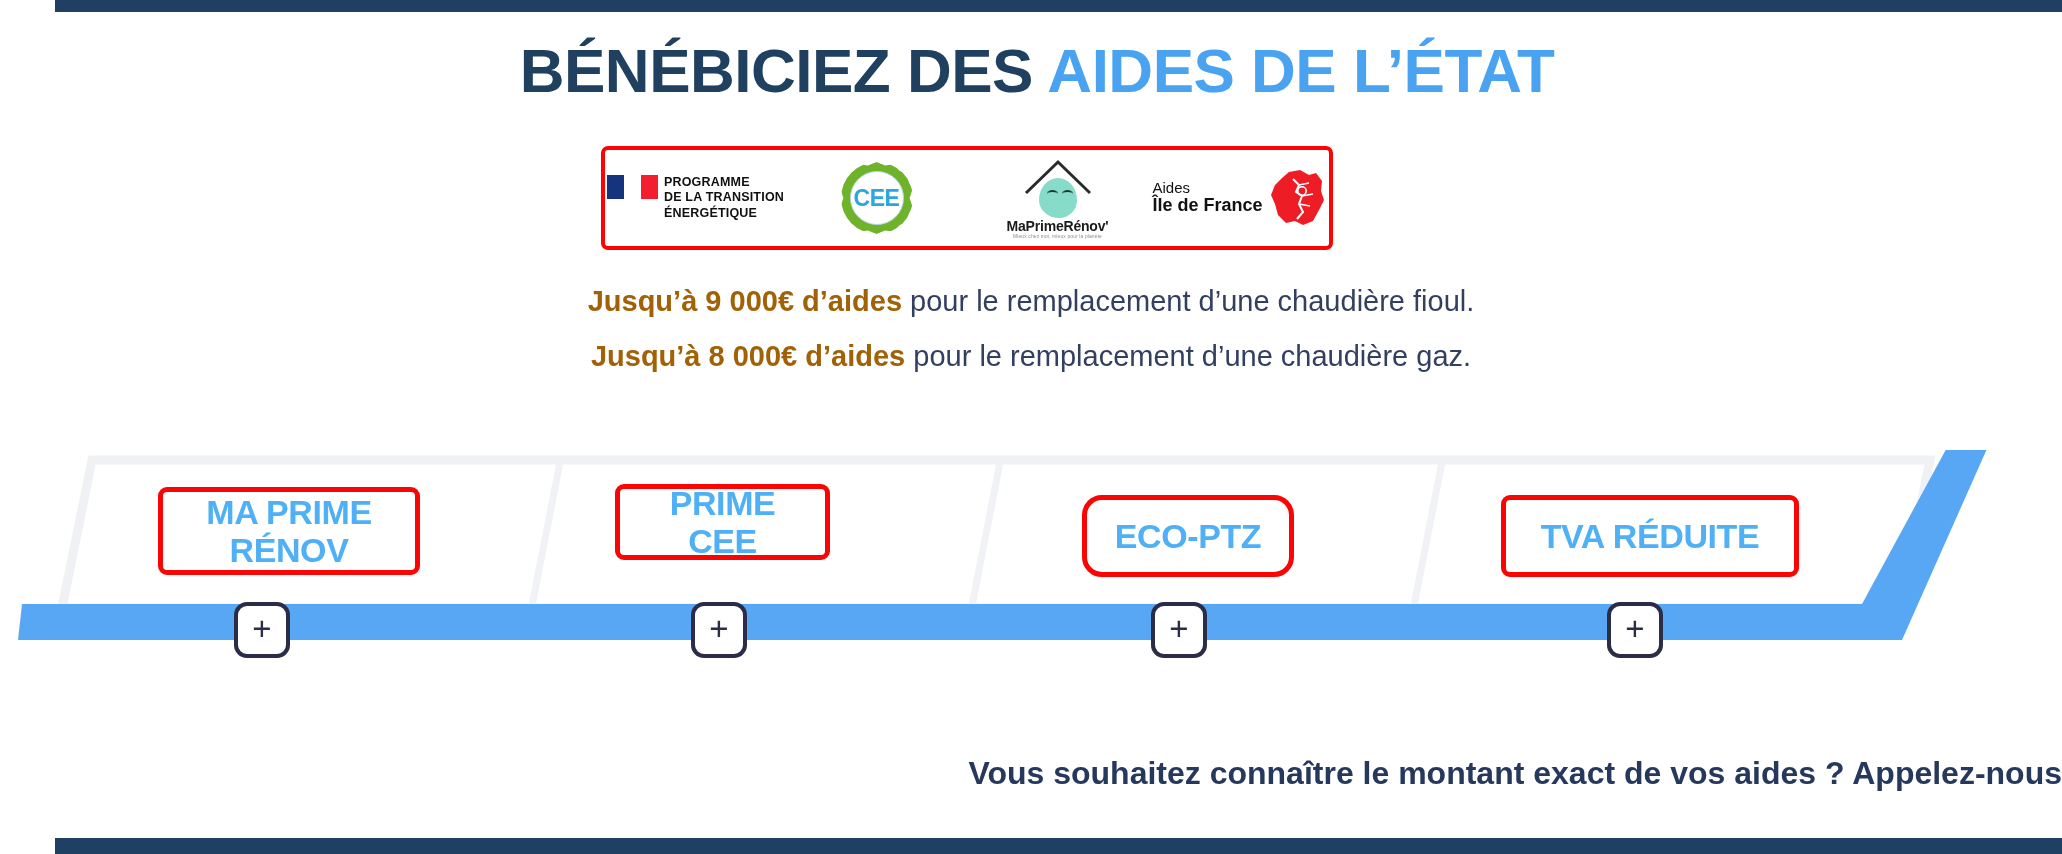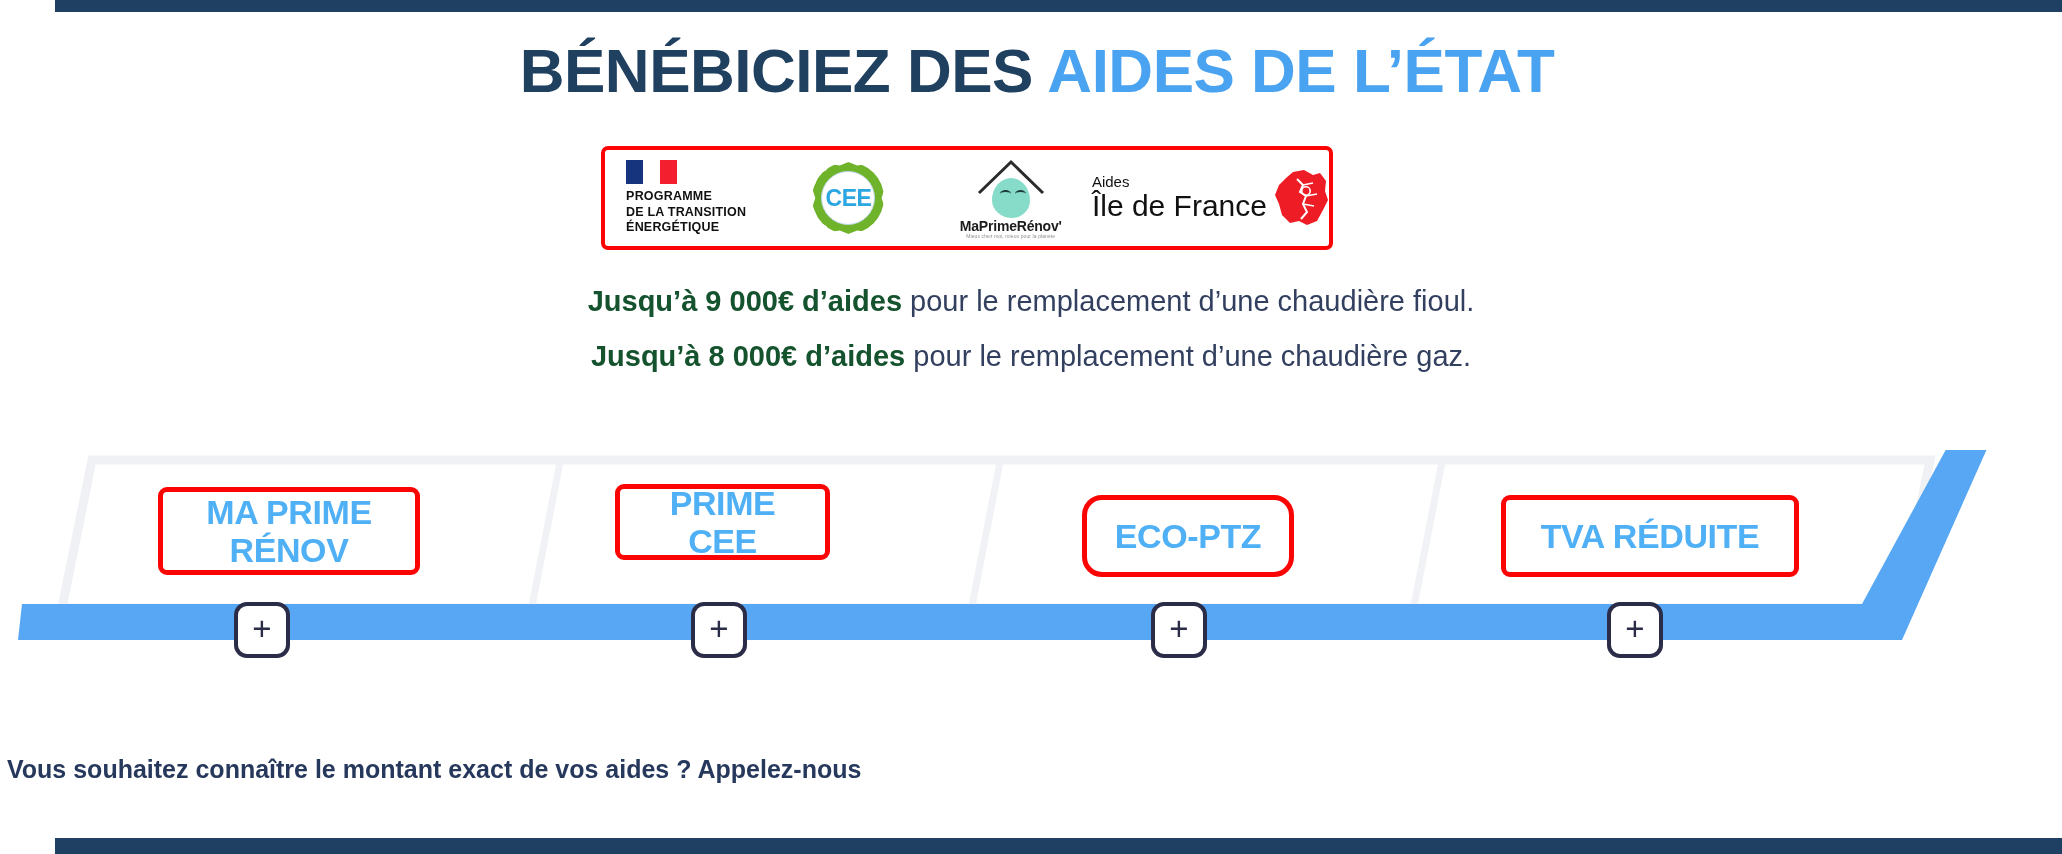--- a/index.html
+++ b/index.html
@@ -57,21 +57,21 @@
   .logo-cell {
     flex: 1 1 0;
     height: 100%;
     display: flex;
     align-items: center;
     justify-content: center;
     position: relative;
   }
 
   
-  .pte { display: flex; flex-direction: column; align-items: flex-start; gap: 5px; }
+  .pte { display: flex; flex-direction: row; align-items: flex-start; gap: 5px; }
   .pte-flag { display: flex; height: 24px; width: 52px; }
   .pte-flag i { display: block; width: 17px; height: 100%; }
   .pte-flag .b { background: #16337e; }
   .pte-flag .w { background: #ffffff; }
   .pte-flag .r { background: #f41f2e; }
   .pte-txt {
     font-size: 12.5px;
     font-weight: 700;
     line-height: 1.24;
     color: #101010;
@@ -126,33 +126,33 @@
   }
   .mpr-tag {
     position: absolute; left: 0; right: 0; top: 78px;
     text-align: center; font-size: 5px; color: #8f8f8f; letter-spacing: 0.1px;
   }
 
   
   .idf { display: flex; align-items: center; gap: 6px; }
   .idf-txt { text-align: left; }
   .idf-aides { font-size: 15px; color: #111; line-height: 1.05; }
-  .idf-name  { font-size: 30px; font-weight: 400; color: #111; line-height: 1.1; white-space: nowrap; }
+  .idf-name  { font-size: 18px; font-weight: 700; color: #111; line-height: 1.1; white-space: nowrap; }
   .idf-map { width: 56px; height: 58px; }
 
   
   .amount-line {
     position: absolute;
     left: 0; right: 0;
     text-align: center;
     font-size: 29px;
     color: #323f5f;
     white-space: nowrap;
   }
-  .amount-line b { font-weight: 700; color: #14532d; }
+  .amount-line b { font-weight: 700; color: #a16207; }
   .amount-1 { top: 285px; }
   .amount-2 { top: 340px; }
 
   
   .band {
     position: absolute;
     left: 0; top: 450px;
     width: 2062px; height: 210px;
   }
   .band svg { position: absolute; left: 0; top: 0; }
@@ -194,22 +194,22 @@
   }
   .plus-btn.p1 { left: 234px;  top: 602px; }
   .plus-btn.p2 { left: 691px;  top: 602px; }
   .plus-btn.p3 { left: 1151px; top: 602px; }
   .plus-btn.p4 { left: 1607px; top: 602px; }
 
   
   .cta {
     position: absolute;
     top: 755px; left: 0; right: 0;
-    text-align: left;
-    font-size: 25px;
+    text-align: right;
+    font-size: 32px;
     font-weight: 700;
     color: #26395c;
     white-space: nowrap;
     padding-left: 7px;
   }
 </style>
 </head>
 <body>
 
 <div class="rule rule-top"></div>

